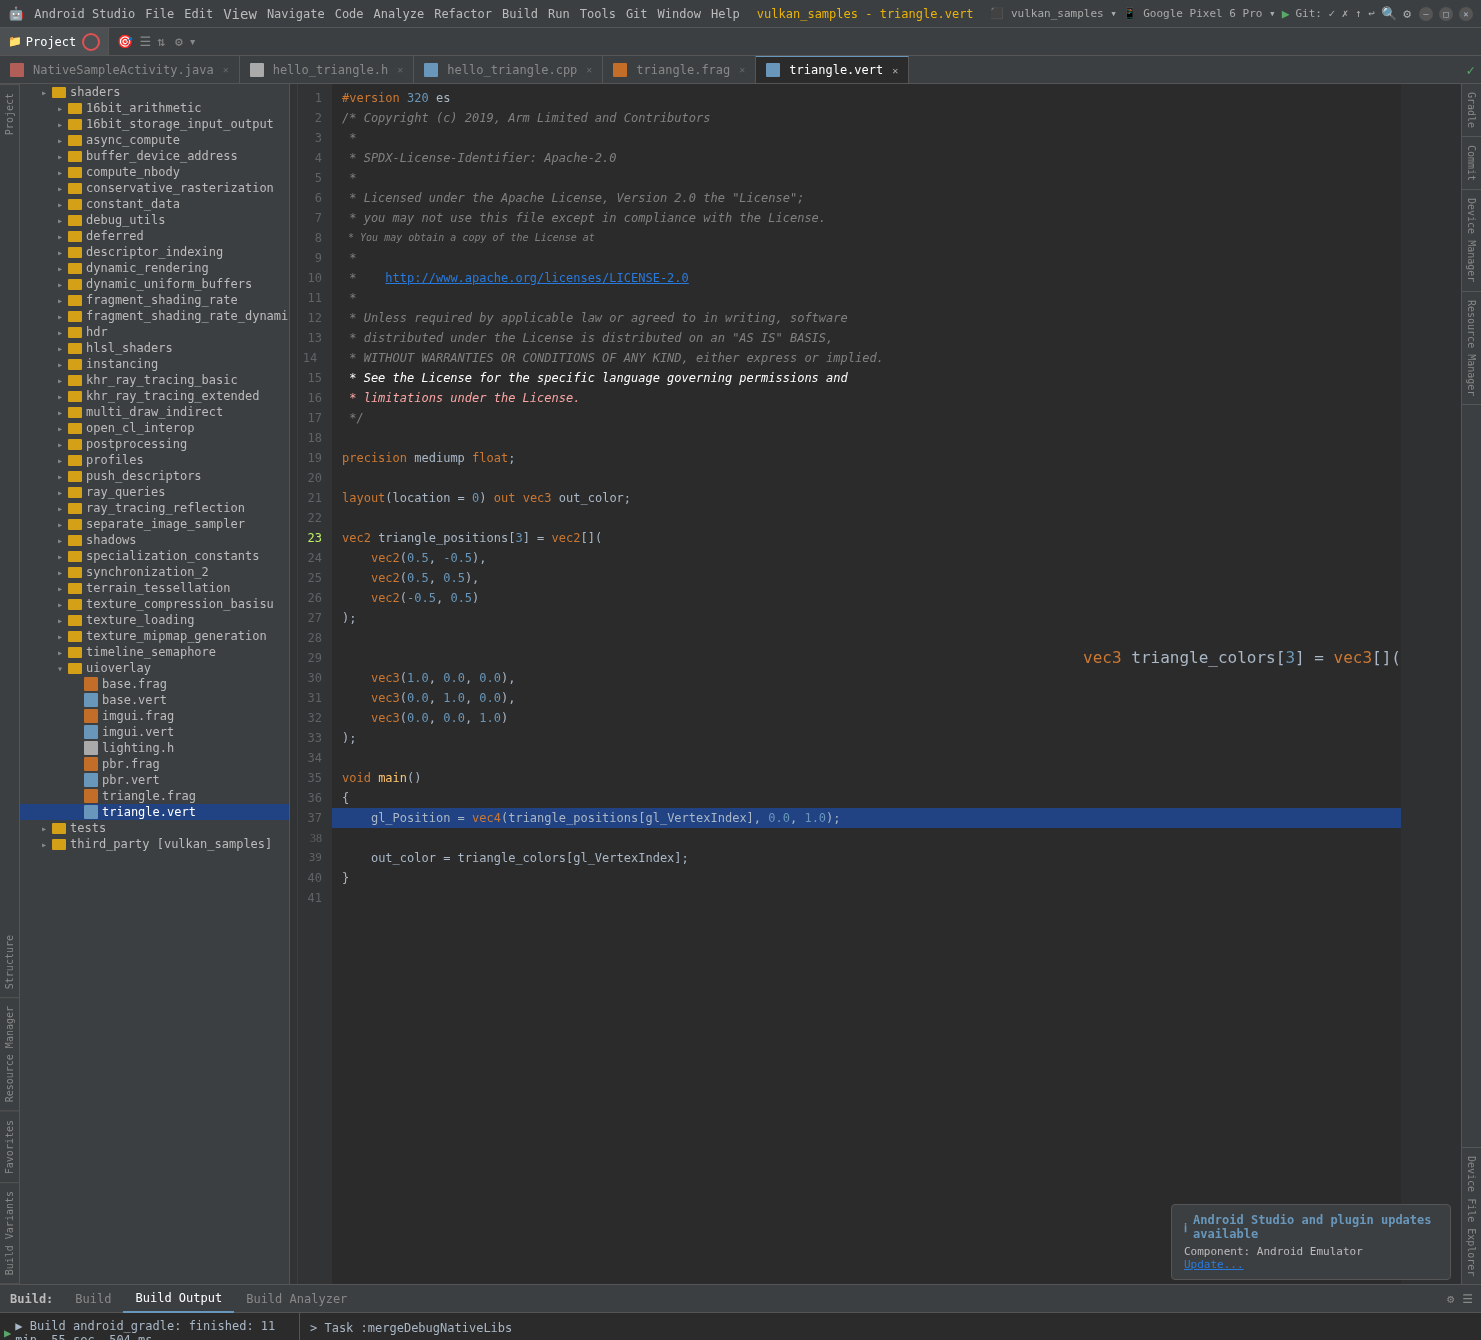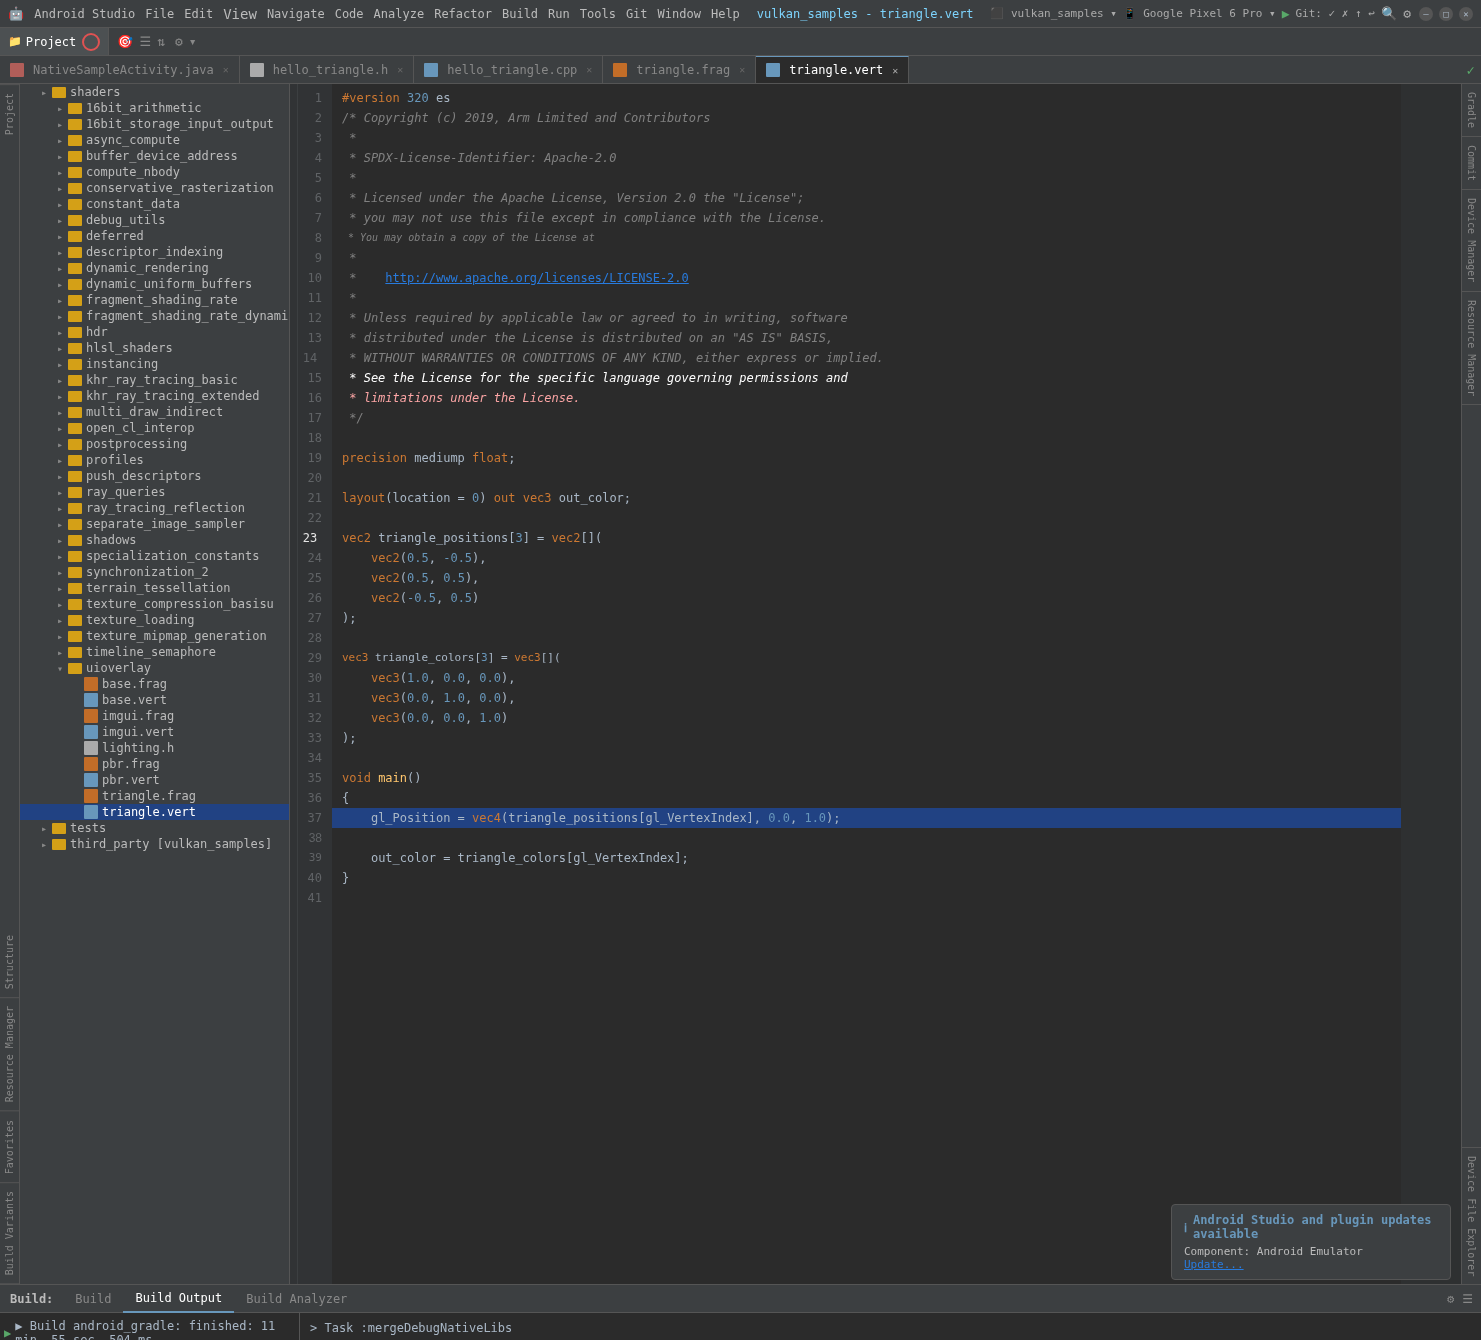--- a/index.html
+++ b/index.html
@@ -1,20 +1,20 @@
 <!DOCTYPE html>
 <html><head>
   <meta charset="utf-8">
   <style>
     * { margin: 0; padding: 0; box-sizing: border-box; }
     body { font-family: 'Consolas', 'Monaco', monospace; font-size: 12px; background: #2b2b2b; color: #a9b7c6; overflow: hidden; width: 1481px; height: 1340px; }
 
     
     #title-bar { height: 28px; background: #3c3f41; display: flex; align-items: center; padding: 0 8px; border-bottom: 1px solid #555; }
-    #title-bar .title-center { flex: 1; text-align: center; font-size: 12px; color: #7dd3fc; }
+    #title-bar .title-center { flex: 1; text-align: center; font-size: 12px; color: #eab308; }
     #title-bar .win-controls { display: flex; gap: 6px; }
     #title-bar .win-btn { width: 14px; height: 14px; border-radius: 50%; display: flex; align-items: center; justify-content: center; font-size: 9px; cursor: pointer; }
     #title-bar .win-min { background: #555; }
     #title-bar .win-max { background: #555; }
     #title-bar .win-close { background: #555; }
 
     
     #editor-tabs { height: 28px; background: #3c3f41; display: flex; align-items: center; overflow: hidden; border-bottom: 1px solid #555; }
     .editor-tab { padding: 0 10px; height: 28px; display: flex; align-items: center; gap: 5px; font-size: 12px; color: #888; cursor: pointer; border-right: 1px solid #555; white-space: nowrap; }
     .editor-tab.active { background: #2b2b2b; color: #fff; border-top: 1px solid #6897bb; }
@@ -433,36 +433,36 @@
         <div style="height: 20px; line-height: 20px; padding-right: 6px; font-size: 12px; color: rgb(96, 99, 102); font-family: Consolas, monospace; text-align: right;">13</div>
         <div style="height: 20px; line-height: 20px; padding-right: 6px; font-size: 12px; color: rgb(96, 99, 102); font-family: Consolas, monospace; text-align: center;">14</div>
         <div style="height: 20px; line-height: 20px; padding-right: 6px; font-size: 12px; color: rgb(96, 99, 102); font-family: Consolas, monospace; text-align: right;">15</div>
         <div style="height: 20px; line-height: 20px; padding-right: 6px; font-size: 12px; color: rgb(96, 99, 102); font-family: Consolas, monospace; text-align: right;">16</div>
         <div style="height: 20px; line-height: 20px; padding-right: 6px; font-size: 12px; color: rgb(96, 99, 102); font-family: Consolas, monospace; text-align: right;">17</div>
         <div style="height: 20px; line-height: 20px; padding-right: 6px; font-size: 12px; color: rgb(96, 99, 102); font-family: Consolas, monospace; text-align: right;">18</div>
         <div style="height: 20px; line-height: 20px; padding-right: 6px; font-size: 12px; color: rgb(96, 99, 102); font-family: Consolas, monospace; text-align: right;">19</div>
         <div style="height: 20px; line-height: 20px; padding-right: 6px; font-size: 12px; color: rgb(96, 99, 102); font-family: Consolas, monospace; text-align: right;">20</div>
         <div style="height: 20px; line-height: 20px; padding-right: 6px; font-size: 12px; color: rgb(96, 99, 102); font-family: Consolas, monospace; text-align: right;">21</div>
         <div style="height: 20px; line-height: 20px; padding-right: 6px; font-size: 12px; color: rgb(96, 99, 102); font-family: Consolas, monospace; text-align: right;">22</div>
-        <div style="height: 20px; line-height: 20px; padding-right: 6px; font-size: 12px; color: #e5e5e5; font-family: Consolas, monospace; text-align: center;">23</div>
+        <div style="height: 20px; line-height: 20px; padding-right: 6px; font-size: 12px; color: #bef264; font-family: Consolas, monospace; text-align: right;">23</div>
         <div style="height: 20px; line-height: 20px; padding-right: 6px; font-size: 12px; color: rgb(96, 99, 102); font-family: Consolas, monospace; text-align: right;">24</div>
         <div style="height: 20px; line-height: 20px; padding-right: 6px; font-size: 12px; color: rgb(96, 99, 102); font-family: Consolas, monospace; text-align: right;">25</div>
         <div style="height: 20px; line-height: 20px; padding-right: 6px; font-size: 12px; color: rgb(96, 99, 102); font-family: Consolas, monospace; text-align: right;">26</div>
         <div style="height: 20px; line-height: 20px; padding-right: 6px; font-size: 12px; color: rgb(96, 99, 102); font-family: Consolas, monospace; text-align: right;">27</div>
         <div style="height: 20px; line-height: 20px; padding-right: 6px; font-size: 12px; color: rgb(96, 99, 102); font-family: Consolas, monospace; text-align: right;">28</div>
         <div style="height: 20px; line-height: 20px; padding-right: 6px; font-size: 12px; color: rgb(96, 99, 102); font-family: Consolas, monospace; text-align: right;">29</div>
         <div style="height: 20px; line-height: 20px; padding-right: 6px; font-size: 12px; color: rgb(96, 99, 102); font-family: Consolas, monospace; text-align: right;">30</div>
         <div style="height: 20px; line-height: 20px; padding-right: 6px; font-size: 12px; color: rgb(96, 99, 102); font-family: Consolas, monospace; text-align: right;">31</div>
         <div style="height: 20px; line-height: 20px; padding-right: 6px; font-size: 12px; color: rgb(96, 99, 102); font-family: Consolas, monospace; text-align: right;">32</div>
         <div style="height: 20px; line-height: 20px; padding-right: 6px; font-size: 12px; color: rgb(96, 99, 102); font-family: Consolas, monospace; text-align: right;">33</div>
         <div style="height: 20px; line-height: 20px; padding-right: 6px; font-size: 12px; color: rgb(96, 99, 102); font-family: Consolas, monospace; text-align: right;">34</div>
         <div style="height: 20px; line-height: 20px; padding-right: 6px; font-size: 12px; color: rgb(96, 99, 102); font-family: Consolas, monospace; text-align: right;">35</div>
         <div style="height: 20px; line-height: 20px; padding-right: 6px; font-size: 12px; color: rgb(96, 99, 102); font-family: Consolas, monospace; text-align: right;">36</div>
         <div style="height: 20px; line-height: 20px; padding-right: 6px; font-size: 12px; color: rgb(96, 99, 102); font-family: Consolas, monospace; text-align: right;">37</div>
-        <div style="height: 20px; line-height: 20px; padding-right: 6px; font-size: 12px; color: rgb(96, 99, 102); font-family: Liberation Sans, sans-serif; ">38</div>
+        <div style="height: 20px; line-height: 20px; padding-right: 6px; font-size: 12px; color: rgb(96, 99, 102); font-family: Liberation Serif, serif; ">38</div>
         <div style="height: 20px; line-height: 20px; padding-right: 6px; font-size: 11px; color: rgb(96, 99, 102); font-family: Consolas, monospace; text-align: right;">39</div>
         <div style="height: 20px; line-height: 20px; padding-right: 6px; font-size: 12px; color: rgb(96, 99, 102); font-family: Consolas, monospace; text-align: right;">40</div>
         <div style="height: 20px; line-height: 20px; padding-right: 6px; font-size: 12px; color: rgb(96, 99, 102); font-family: Consolas, monospace; text-align: right;">41</div>
       </div>
 
     <div style="flex:1;background:#2b2b2b;overflow:auto;padding-top:4px;" id="code-content">
     <div style="height: 20px; line-height: 20px; padding-left: 10px; white-space: pre; font-size: 12px; font-family: Consolas, monospace;"><span style="color:#cc7832">#version</span> <span style="color:#6897bb">320</span> <span style="color:#a9b7c6">es</span></div>
         <div style="height: 20px; line-height: 20px; padding-left: 10px; white-space: pre; font-size: 12px; font-family: Consolas, monospace;"><span style="color:#808080;font-style:italic">/* Copyright (c) 2019, Arm Limited and Contributors</span></div>
         <div style="height: 20px; line-height: 20px; padding-left: 10px; white-space: pre; font-size: 12px; font-family: Consolas, monospace;"><span style="color:#808080;font-style:italic"> *</span></div>
         <div style="height: 20px; line-height: 20px; padding-left: 10px; white-space: pre; font-size: 12px; font-family: Consolas, monospace;"><span style="color:#808080;font-style:italic"> * SPDX-License-Identifier: Apache-2.0</span></div>
@@ -483,21 +483,21 @@
         <div style="height: 20px; line-height: 20px; padding-left: 10px; white-space: pre; font-size: 12px; font-family: Consolas, monospace;"><span style="color:#cc7832">precision</span> <span style="color:#a9b7c6">mediump</span> <span style="color:#cc7832">float</span><span style="color:#a9b7c6">;</span></div>
         <div style="height: 20px; line-height: 20px; padding-left: 10px; white-space: pre; font-size: 12px; font-family: Consolas, monospace;"></div>
         <div style="height: 20px; line-height: 20px; padding-left: 10px; white-space: pre; font-size: 12px; font-family: Consolas, monospace;"><span style="color:#cc7832">layout</span><span style="color:#a9b7c6">(location = </span><span style="color:#6897bb">0</span><span style="color:#a9b7c6">) </span><span style="color:#cc7832">out</span><span style="color:#a9b7c6"> </span><span style="color:#cc7832">vec3</span><span style="color:#a9b7c6"> out_color;</span></div>
         <div style="height: 20px; line-height: 20px; padding-left: 10px; white-space: pre; font-size: 12px; font-family: Consolas, monospace;"></div>
         <div style="height: 20px; line-height: 20px; padding-left: 10px; white-space: pre; font-size: 12px; font-family: Consolas, monospace;"><span style="color:#cc7832">vec2</span><span style="color:#a9b7c6"> triangle_positions[</span><span style="color:#6897bb">3</span><span style="color:#a9b7c6">] = </span><span style="color:#cc7832">vec2</span><span style="color:#a9b7c6">[](</span></div>
         <div style="height: 20px; line-height: 20px; padding-left: 10px; white-space: pre; font-size: 12px; font-family: Consolas, monospace;">    <span style="color:#cc7832">vec2</span><span style="color:#a9b7c6">(</span><span style="color:#6897bb">0.5</span><span style="color:#a9b7c6">, </span><span style="color:#6897bb">-0.5</span><span style="color:#a9b7c6">),</span></div>
         <div style="height: 20px; line-height: 20px; padding-left: 10px; white-space: pre; font-size: 12px; font-family: Consolas, monospace;">    <span style="color:#cc7832">vec2</span><span style="color:#a9b7c6">(</span><span style="color:#6897bb">0.5</span><span style="color:#a9b7c6">, </span><span style="color:#6897bb">0.5</span><span style="color:#a9b7c6">),</span></div>
         <div style="height: 20px; line-height: 20px; padding-left: 10px; white-space: pre; font-size: 12px; font-family: Consolas, monospace;">    <span style="color:#cc7832">vec2</span><span style="color:#a9b7c6">(</span><span style="color:#6897bb">-0.5</span><span style="color:#a9b7c6">, </span><span style="color:#6897bb">0.5</span><span style="color:#a9b7c6">)</span></div>
         <div style="height: 20px; line-height: 20px; padding-left: 10px; white-space: pre; font-size: 12px; font-family: Consolas, monospace;"><span style="color:#a9b7c6">);</span></div>
         <div style="height: 20px; line-height: 20px; padding-left: 10px; white-space: pre; font-size: 12px; font-family: Consolas, monospace;"></div>
-        <div style="height: 20px; line-height: 20px; padding-left: 10px; white-space: pre; font-size: 11px; font-family: Consolas, monospace;"><span style="color:#cc7832">vec3</span><span style="color:#a9b7c6"> triangle_colors[</span><span style="color:#6897bb">3</span><span style="color:#a9b7c6">] = </span><span style="color:#cc7832">vec3</span><span style="color:#a9b7c6">[](</span></div>
+        <div style="height: 20px; line-height: 20px; padding-left: 10px; white-space: pre; font-size: 16px; font-family: Consolas, monospace; text-align: right;"><span style="color:#cc7832">vec3</span><span style="color:#a9b7c6"> triangle_colors[</span><span style="color:#6897bb">3</span><span style="color:#a9b7c6">] = </span><span style="color:#cc7832">vec3</span><span style="color:#a9b7c6">[](</span></div>
         <div style="height: 20px; line-height: 20px; padding-left: 10px; white-space: pre; font-size: 12px; font-family: Consolas, monospace;">    <span style="color:#cc7832">vec3</span><span style="color:#a9b7c6">(</span><span style="color:#6897bb">1.0</span><span style="color:#a9b7c6">, </span><span style="color:#6897bb">0.0</span><span style="color:#a9b7c6">, </span><span style="color:#6897bb">0.0</span><span style="color:#a9b7c6">),</span></div>
         <div style="height: 20px; line-height: 20px; padding-left: 10px; white-space: pre; font-size: 12px; font-family: Consolas, monospace;">    <span style="color:#cc7832">vec3</span><span style="color:#a9b7c6">(</span><span style="color:#6897bb">0.0</span><span style="color:#a9b7c6">, </span><span style="color:#6897bb">1.0</span><span style="color:#a9b7c6">, </span><span style="color:#6897bb">0.0</span><span style="color:#a9b7c6">),</span></div>
         <div style="height: 20px; line-height: 20px; padding-left: 10px; white-space: pre; font-size: 12px; font-family: Consolas, monospace;">    <span style="color:#cc7832">vec3</span><span style="color:#a9b7c6">(</span><span style="color:#6897bb">0.0</span><span style="color:#a9b7c6">, </span><span style="color:#6897bb">0.0</span><span style="color:#a9b7c6">, </span><span style="color:#6897bb">1.0</span><span style="color:#a9b7c6">)</span></div>
         <div style="height: 20px; line-height: 20px; padding-left: 10px; white-space: pre; font-size: 12px; font-family: Consolas, monospace;"><span style="color:#a9b7c6">);</span></div>
         <div style="height: 20px; line-height: 20px; padding-left: 10px; white-space: pre; font-size: 12px; font-family: Consolas, monospace;"></div>
         <div style="height: 20px; line-height: 20px; padding-left: 10px; white-space: pre; font-size: 12px; font-family: Consolas, monospace;"><span style="color:#cc7832">void</span> <span style="color:#ffc66d">main</span><span style="color:#a9b7c6">()</span></div>
         <div style="height: 20px; line-height: 20px; padding-left: 10px; white-space: pre; font-size: 12px; font-family: Consolas, monospace;"><span style="color:#a9b7c6">{</span></div>
         <div style="height: 20px; line-height: 20px; padding-left: 10px; white-space: pre; font-size: 12px; font-family: Consolas, monospace; background: rgb(33, 66, 131);">    <span style="color:#a9b7c6">gl_Position = </span><span style="color:#cc7832">vec4</span><span style="color:#a9b7c6">(triangle_positions[gl_VertexIndex], </span><span style="color:#6897bb">0.0</span><span style="color:#a9b7c6">, </span><span style="color:#6897bb">1.0</span><span style="color:#a9b7c6">);</span></div>
         <div style="height: 20px; line-height: 20px; padding-left: 10px; white-space: pre; font-size: 12px; font-family: Consolas, monospace;"></div>
         <div style="height: 20px; line-height: 20px; padding-left: 10px; white-space: pre; font-size: 12px; font-family: Consolas, monospace;">    <span style="color:#a9b7c6">out_color = triangle_colors[gl_VertexIndex];</span></div>

